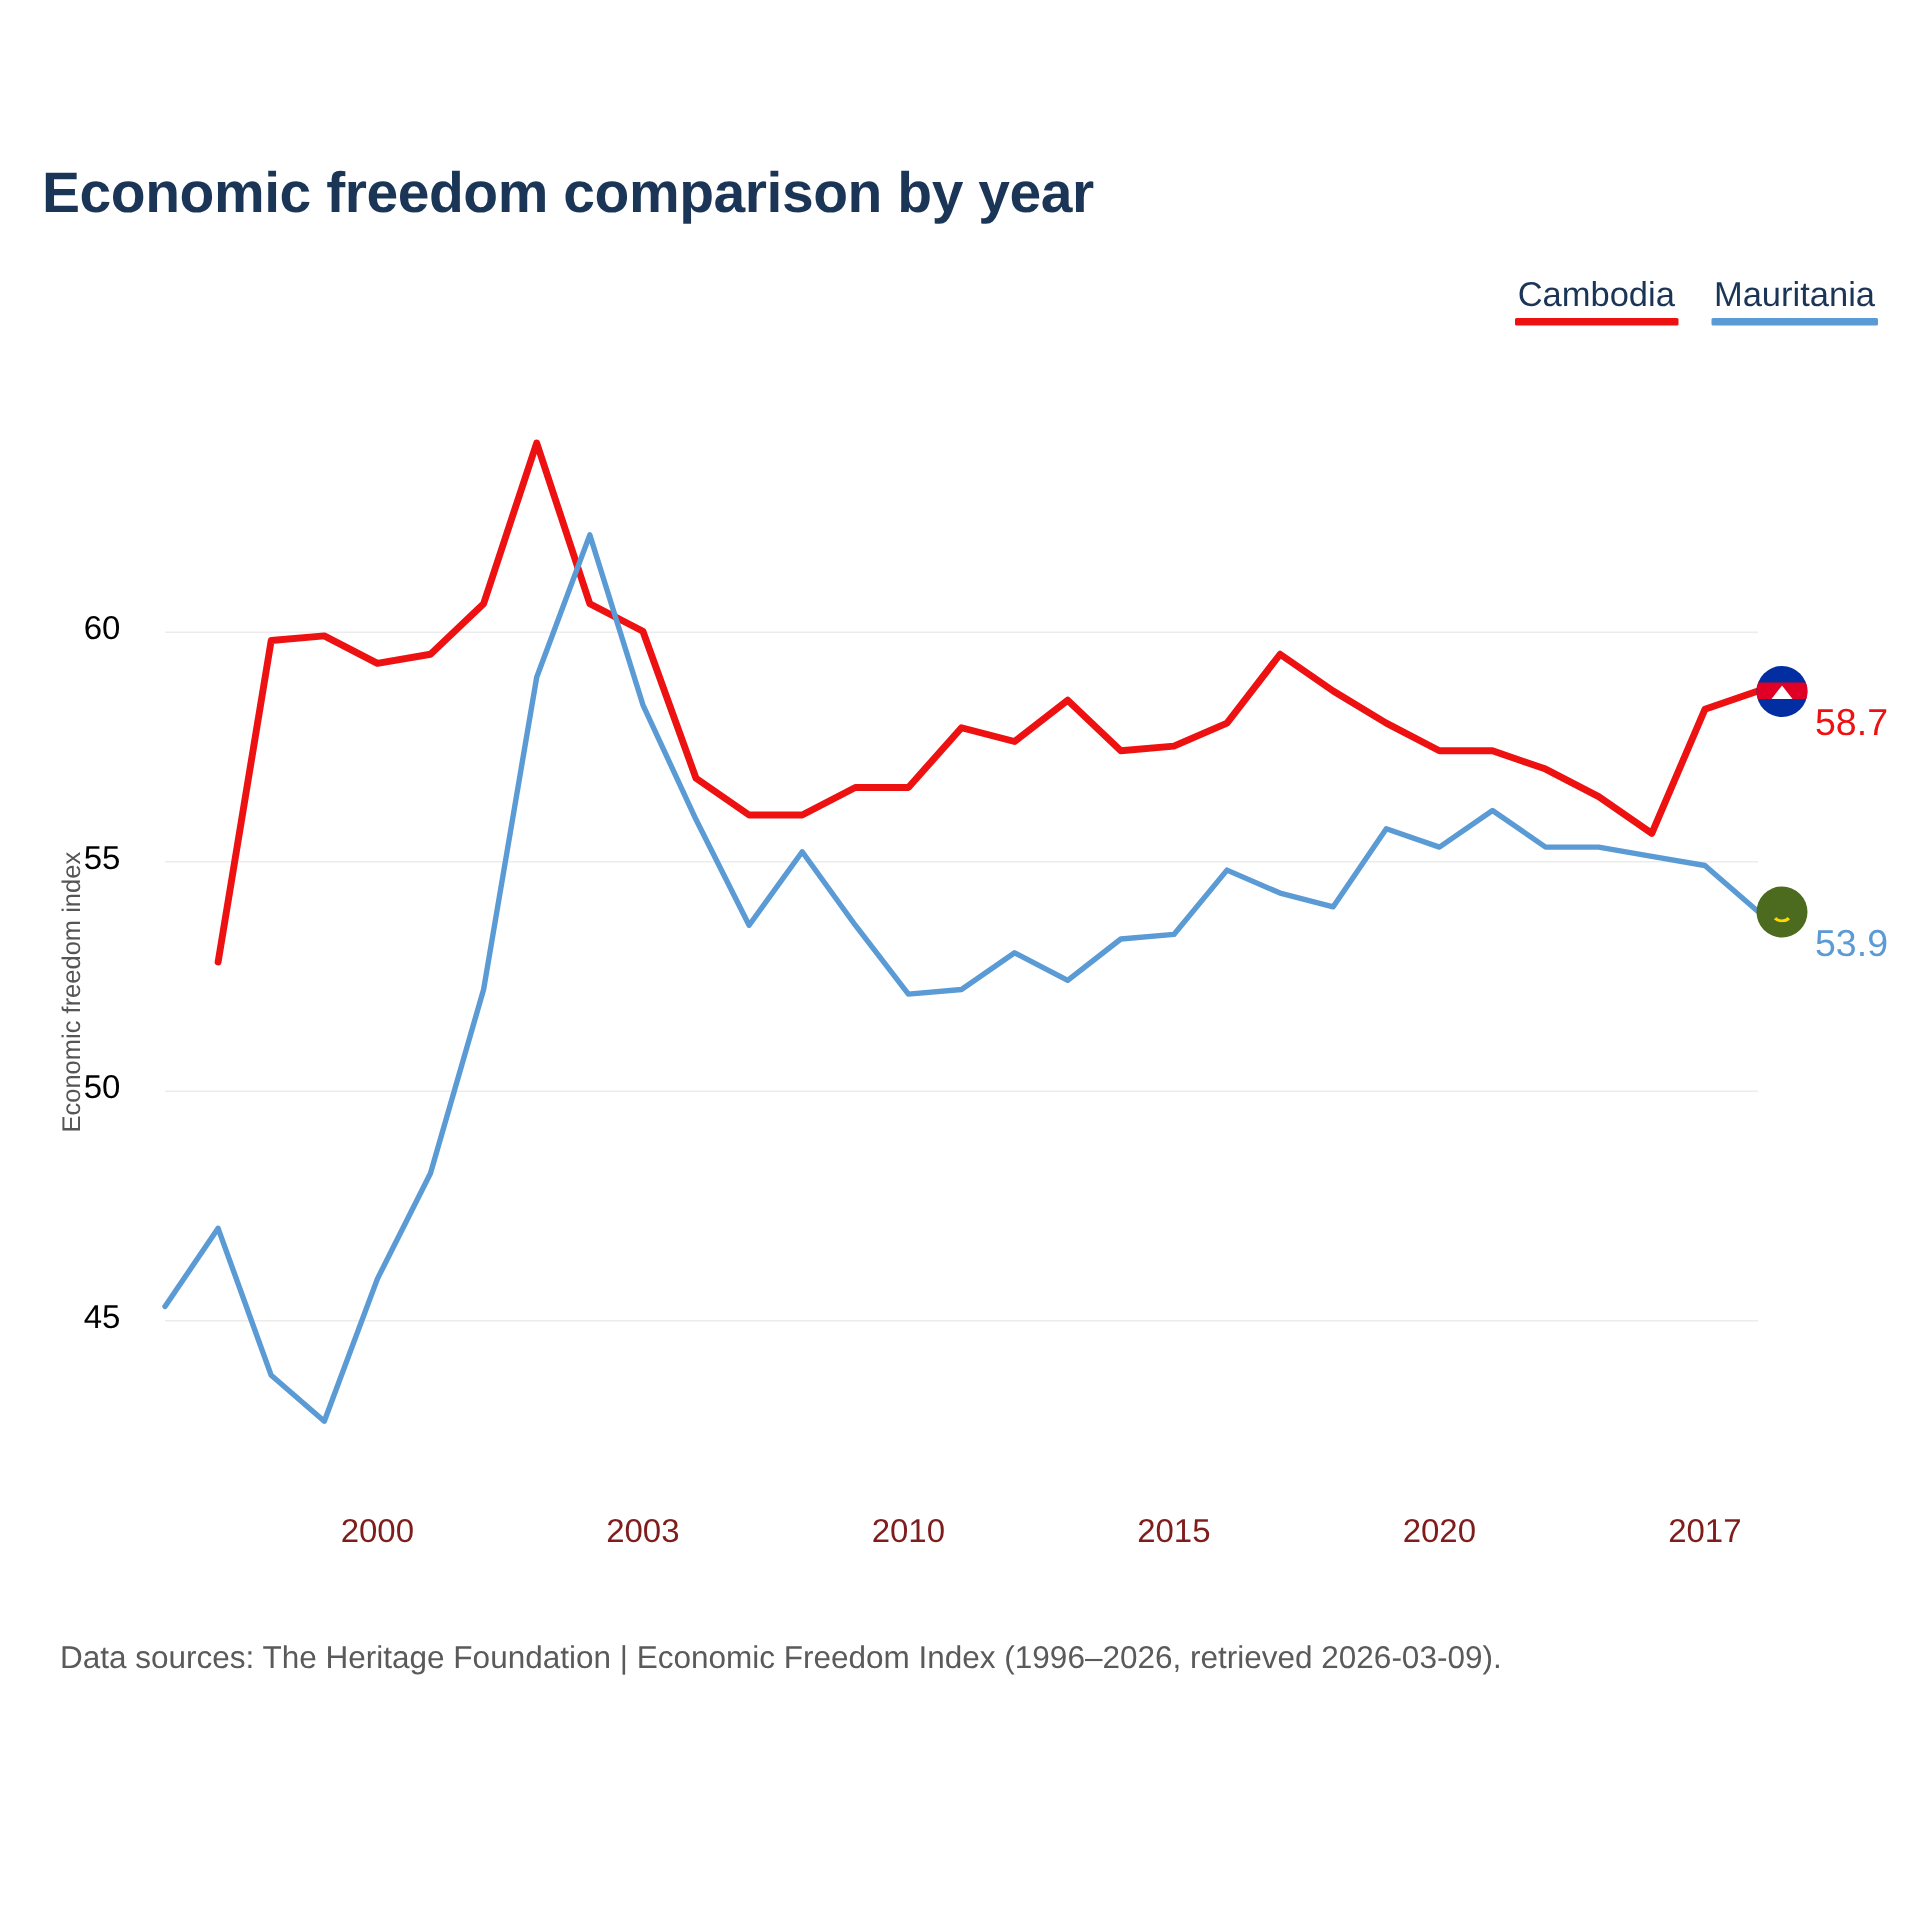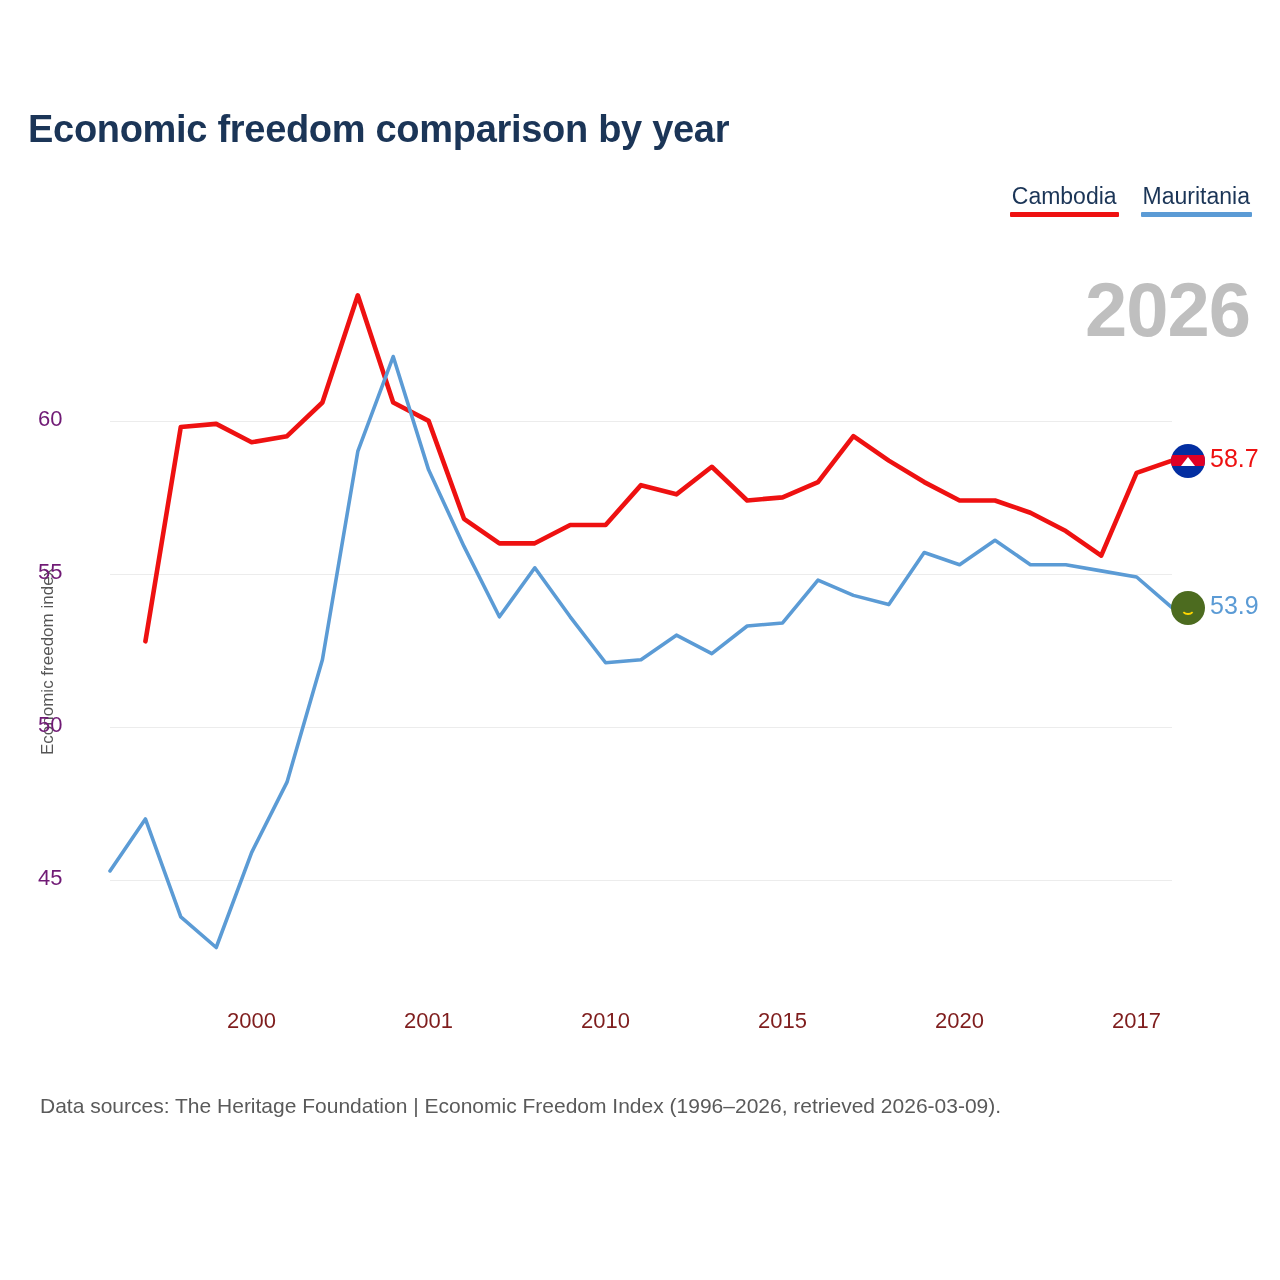--- a/index.html
+++ b/index.html
@@ -84,42 +84,43 @@
     font-size: 17px;
     color: #555555;
     transform: rotate(-90deg);
     transform-origin: 0 0;
     white-space: nowrap;
   }
   .y-axis-title span { display: inline-block; transform: translate(-275px, 8px); }
   .ytick {
     position: absolute;
     font-size: 22px;
-    color: #701a75;
-    text-align: left;
+    color: #000000;
+    text-align: center;
     width: 60px;
   }
   .xtick {
     position: absolute;
     font-size: 22px;
     color: #7f1d1d;
     text-align: center;
     width: 90px;
   }
   .gridline {
     position: absolute;
     height: 1px;
     background: #ececec;
     left: 110px;
     width: 1062px;
   }
   .endlabel {
     position: absolute;
     font-size: 25px;
     white-space: nowrap;
+    margin-top: 24px;
   }
   .flag-marker {
     position: absolute;
     width: 34px;
     height: 34px;
     border-radius: 50%;
     overflow: hidden;
   }
   .flag-kh { background: #032ea1; }
   .flag-kh .band {
@@ -175,39 +176,38 @@
     <div class="legend-item">
       <div class="legend-label">Cambodia</div>
       <div class="legend-rule" id="lg0" style="background: rgb(238, 17, 17);"></div>
     </div>
     <div class="legend-item">
       <div class="legend-label">Mauritania</div>
       <div class="legend-rule" id="lg1" style="background: rgb(91, 155, 213);"></div>
     </div>
   </div>
 
-  <div class="year-watermark">2026</div>
 
   <div class="y-axis-title"><span>Economic freedom index</span></div>
 
   <div id="grid-layer">
       <div class="gridline" style="top: 880.1px;"></div>
       <div class="gridline" style="top: 727px;"></div>
       <div class="gridline" style="top: 573.9px;"></div>
       <div class="gridline" style="top: 420.8px;"></div>
     </div>
   <div id="ytick-layer">
       <div class="ytick" style="left: 38px; top: 865.1px;">45</div>
       <div class="ytick" style="left: 38px; top: 712px;">50</div>
       <div class="ytick" style="left: 38px; top: 558.9px;">55</div>
       <div class="ytick" style="left: 38px; top: 405.8px;">60</div>
     </div>
   <div id="xtick-layer">
       <div class="xtick" style="left: 206.6px; top: 1008px;">2000</div>
-      <div class="xtick" style="left: 383.6px; top: 1008px;">2001</div>
+      <div class="xtick" style="left: 383.6px; top: 1008px;">2003</div>
       <div class="xtick" style="left: 560.6px; top: 1008px;">2010</div>
       <div class="xtick" style="left: 737.6px; top: 1008px;">2015</div>
       <div class="xtick" style="left: 914.6px; top: 1008px;">2020</div>
       <div class="xtick" style="left: 1091.6px; top: 1008px;">2017</div>
     </div>
 
   <svg class="plot" id="plot-svg" viewBox="0 0 1280 1280">
       <path d="M 145.40 641.31 L 180.80 426.97 L 216.20 423.91 L 251.60 442.28 L 287.00 436.16 L 322.40 402.48 L 357.80 295.31 L 393.20 402.48 L 428.60 420.85 L 464.00 518.83 L 499.40 543.33 L 534.80 543.33 L 570.20 524.96 L 605.60 524.96 L 641.00 485.15 L 676.40 494.34 L 711.80 466.78 L 747.20 500.46 L 782.60 497.40 L 818.00 482.09 L 853.40 436.16 L 888.80 460.65 L 924.20 482.09 L 959.60 500.46 L 995.00 500.46 L 1030.40 512.71 L 1065.80 531.08 L 1101.20 555.58 L 1136.60 472.90 L 1172.00 460.65" fill="none" stroke="#ee1111" stroke-width="4.6" stroke-linejoin="round" stroke-linecap="round"></path>
       <path d="M 110.00 870.96 L 145.40 818.90 L 180.80 916.88 L 216.20 947.50 L 251.60 852.58 L 287.00 782.16 L 322.40 659.68 L 357.80 451.47 L 393.20 356.55 L 428.60 469.84 L 464.00 546.39 L 499.40 616.81 L 534.80 567.82 L 570.20 616.81 L 605.60 662.74 L 641.00 659.68 L 676.40 635.19 L 711.80 653.56 L 747.20 626.00 L 782.60 622.94 L 818.00 580.07 L 853.40 595.38 L 888.80 604.57 L 924.20 552.51 L 959.60 564.76 L 995.00 540.27 L 1030.40 564.76 L 1065.80 564.76 L 1101.20 570.88 L 1136.60 577.01 L 1172.00 607.63" fill="none" stroke="#5b9bd5" stroke-width="3.6" stroke-linejoin="round" stroke-linecap="round"></path>
     </svg>

